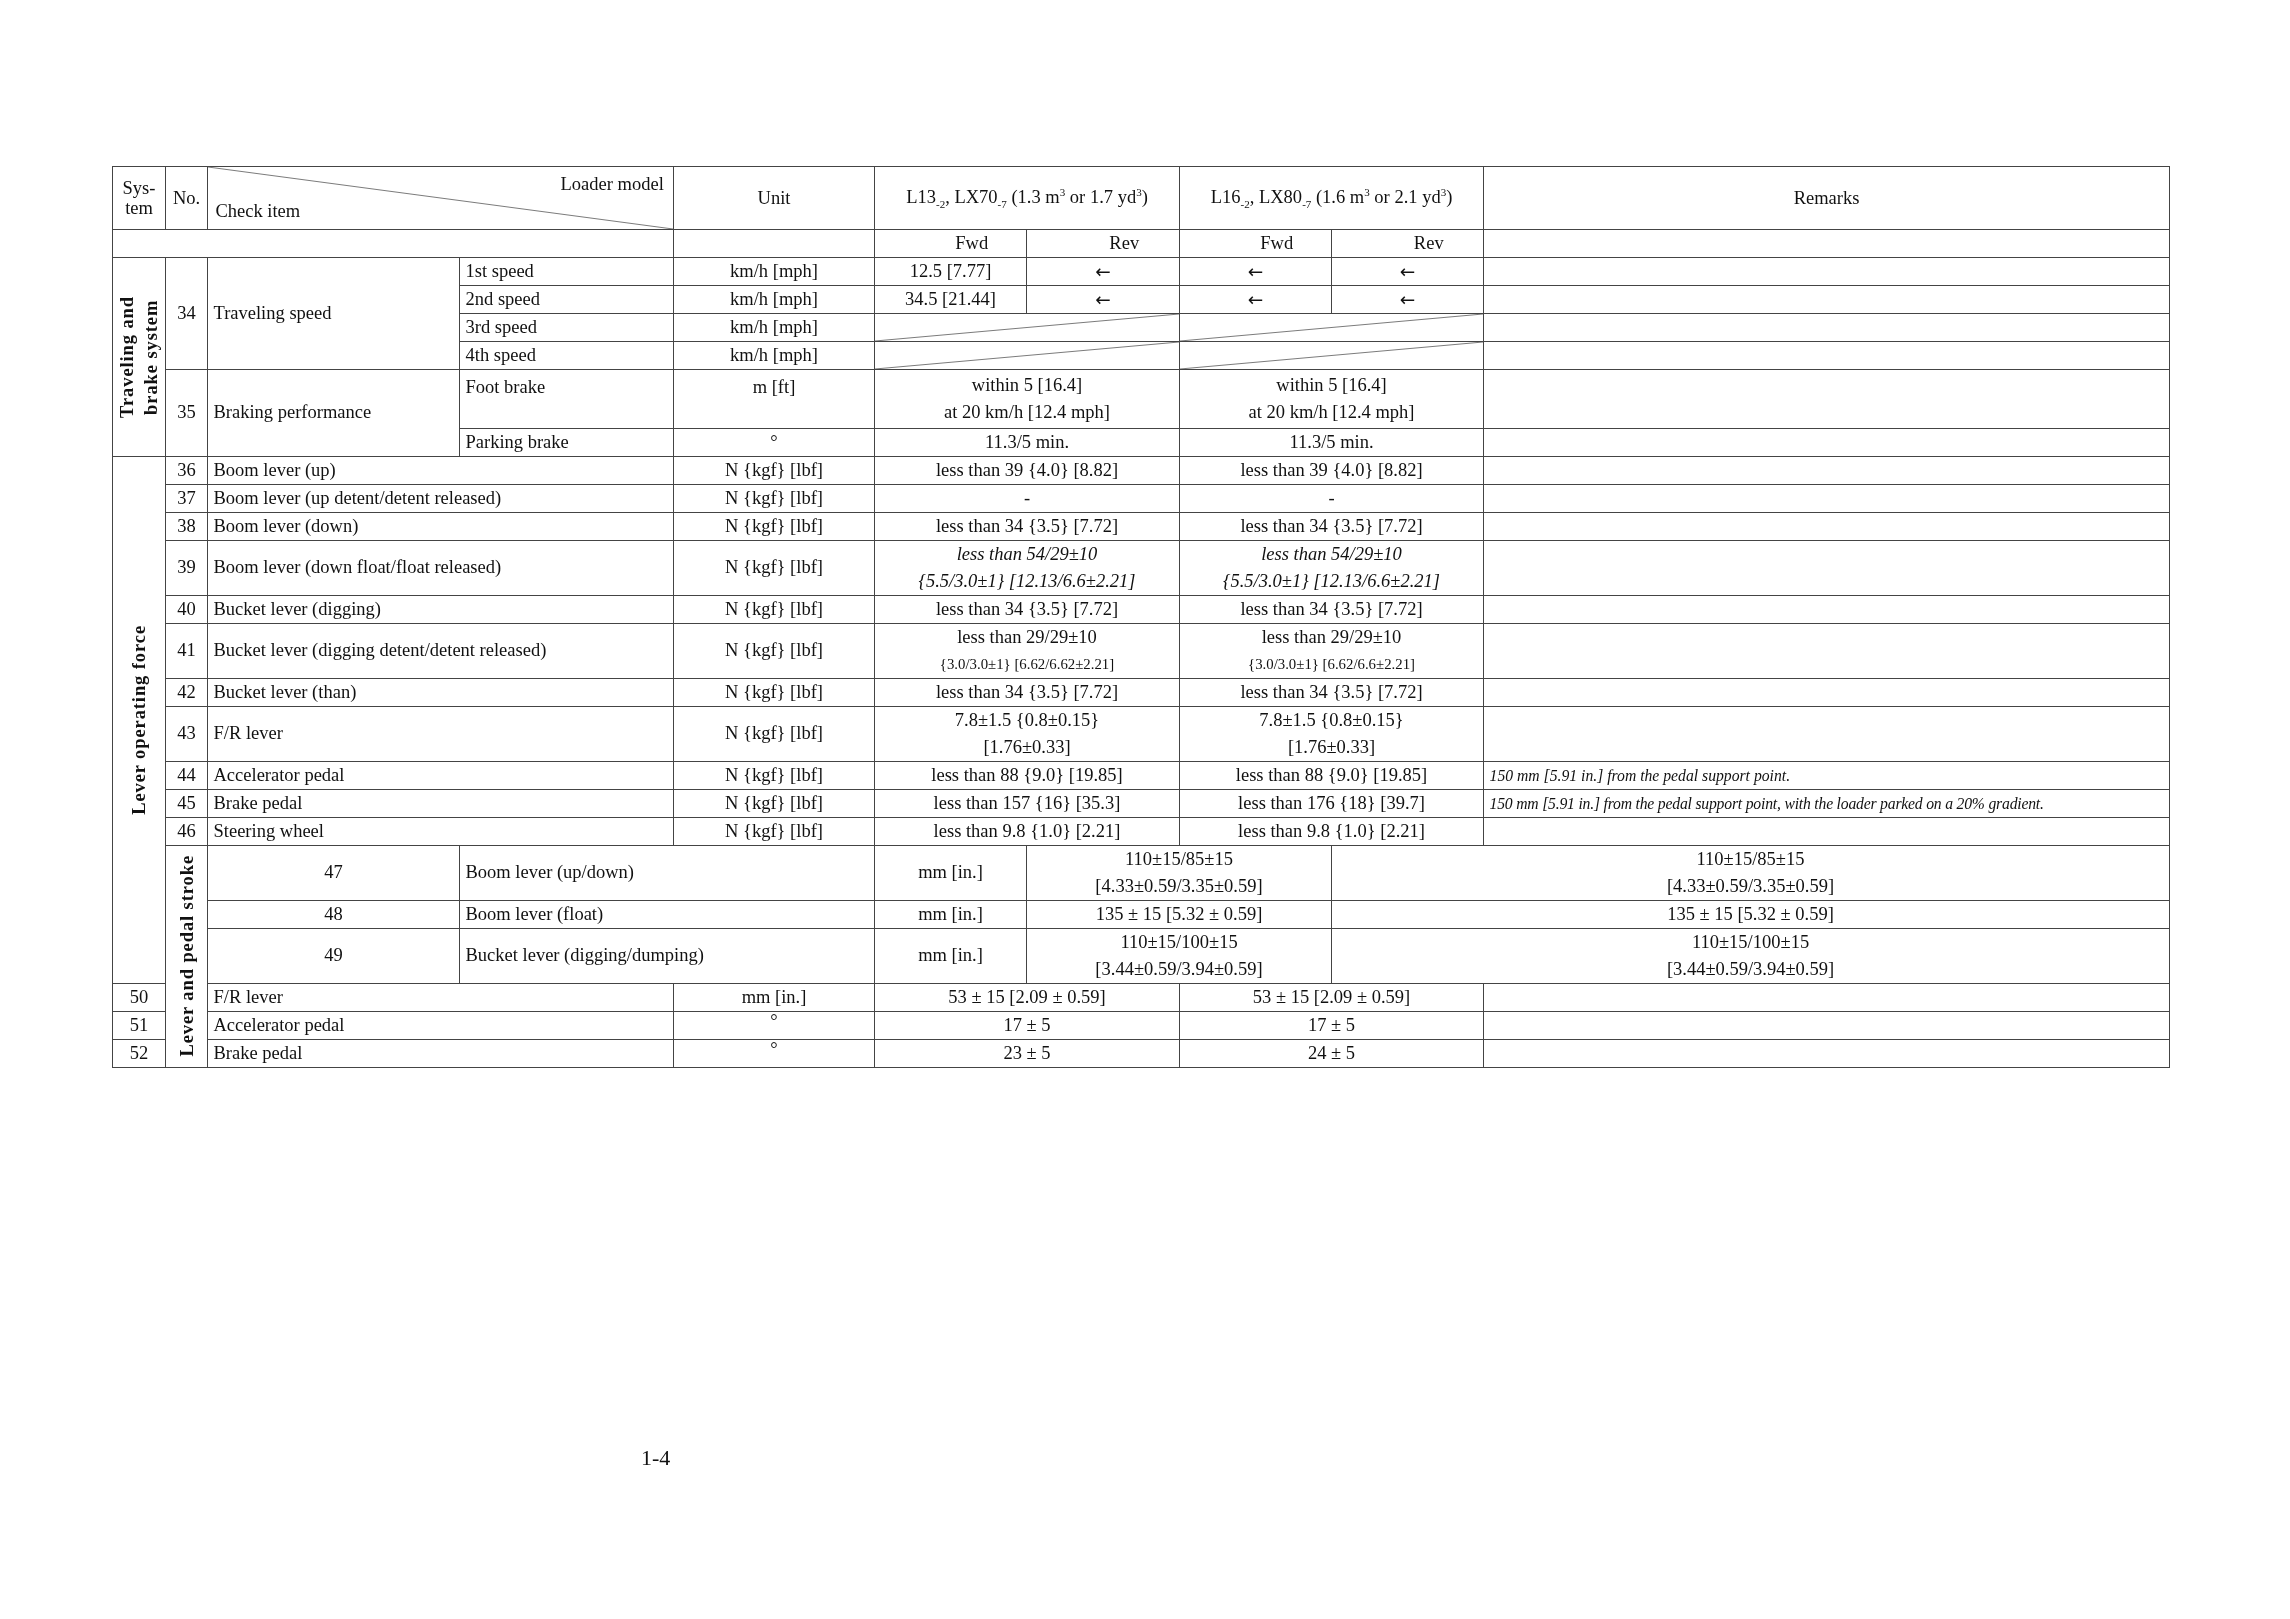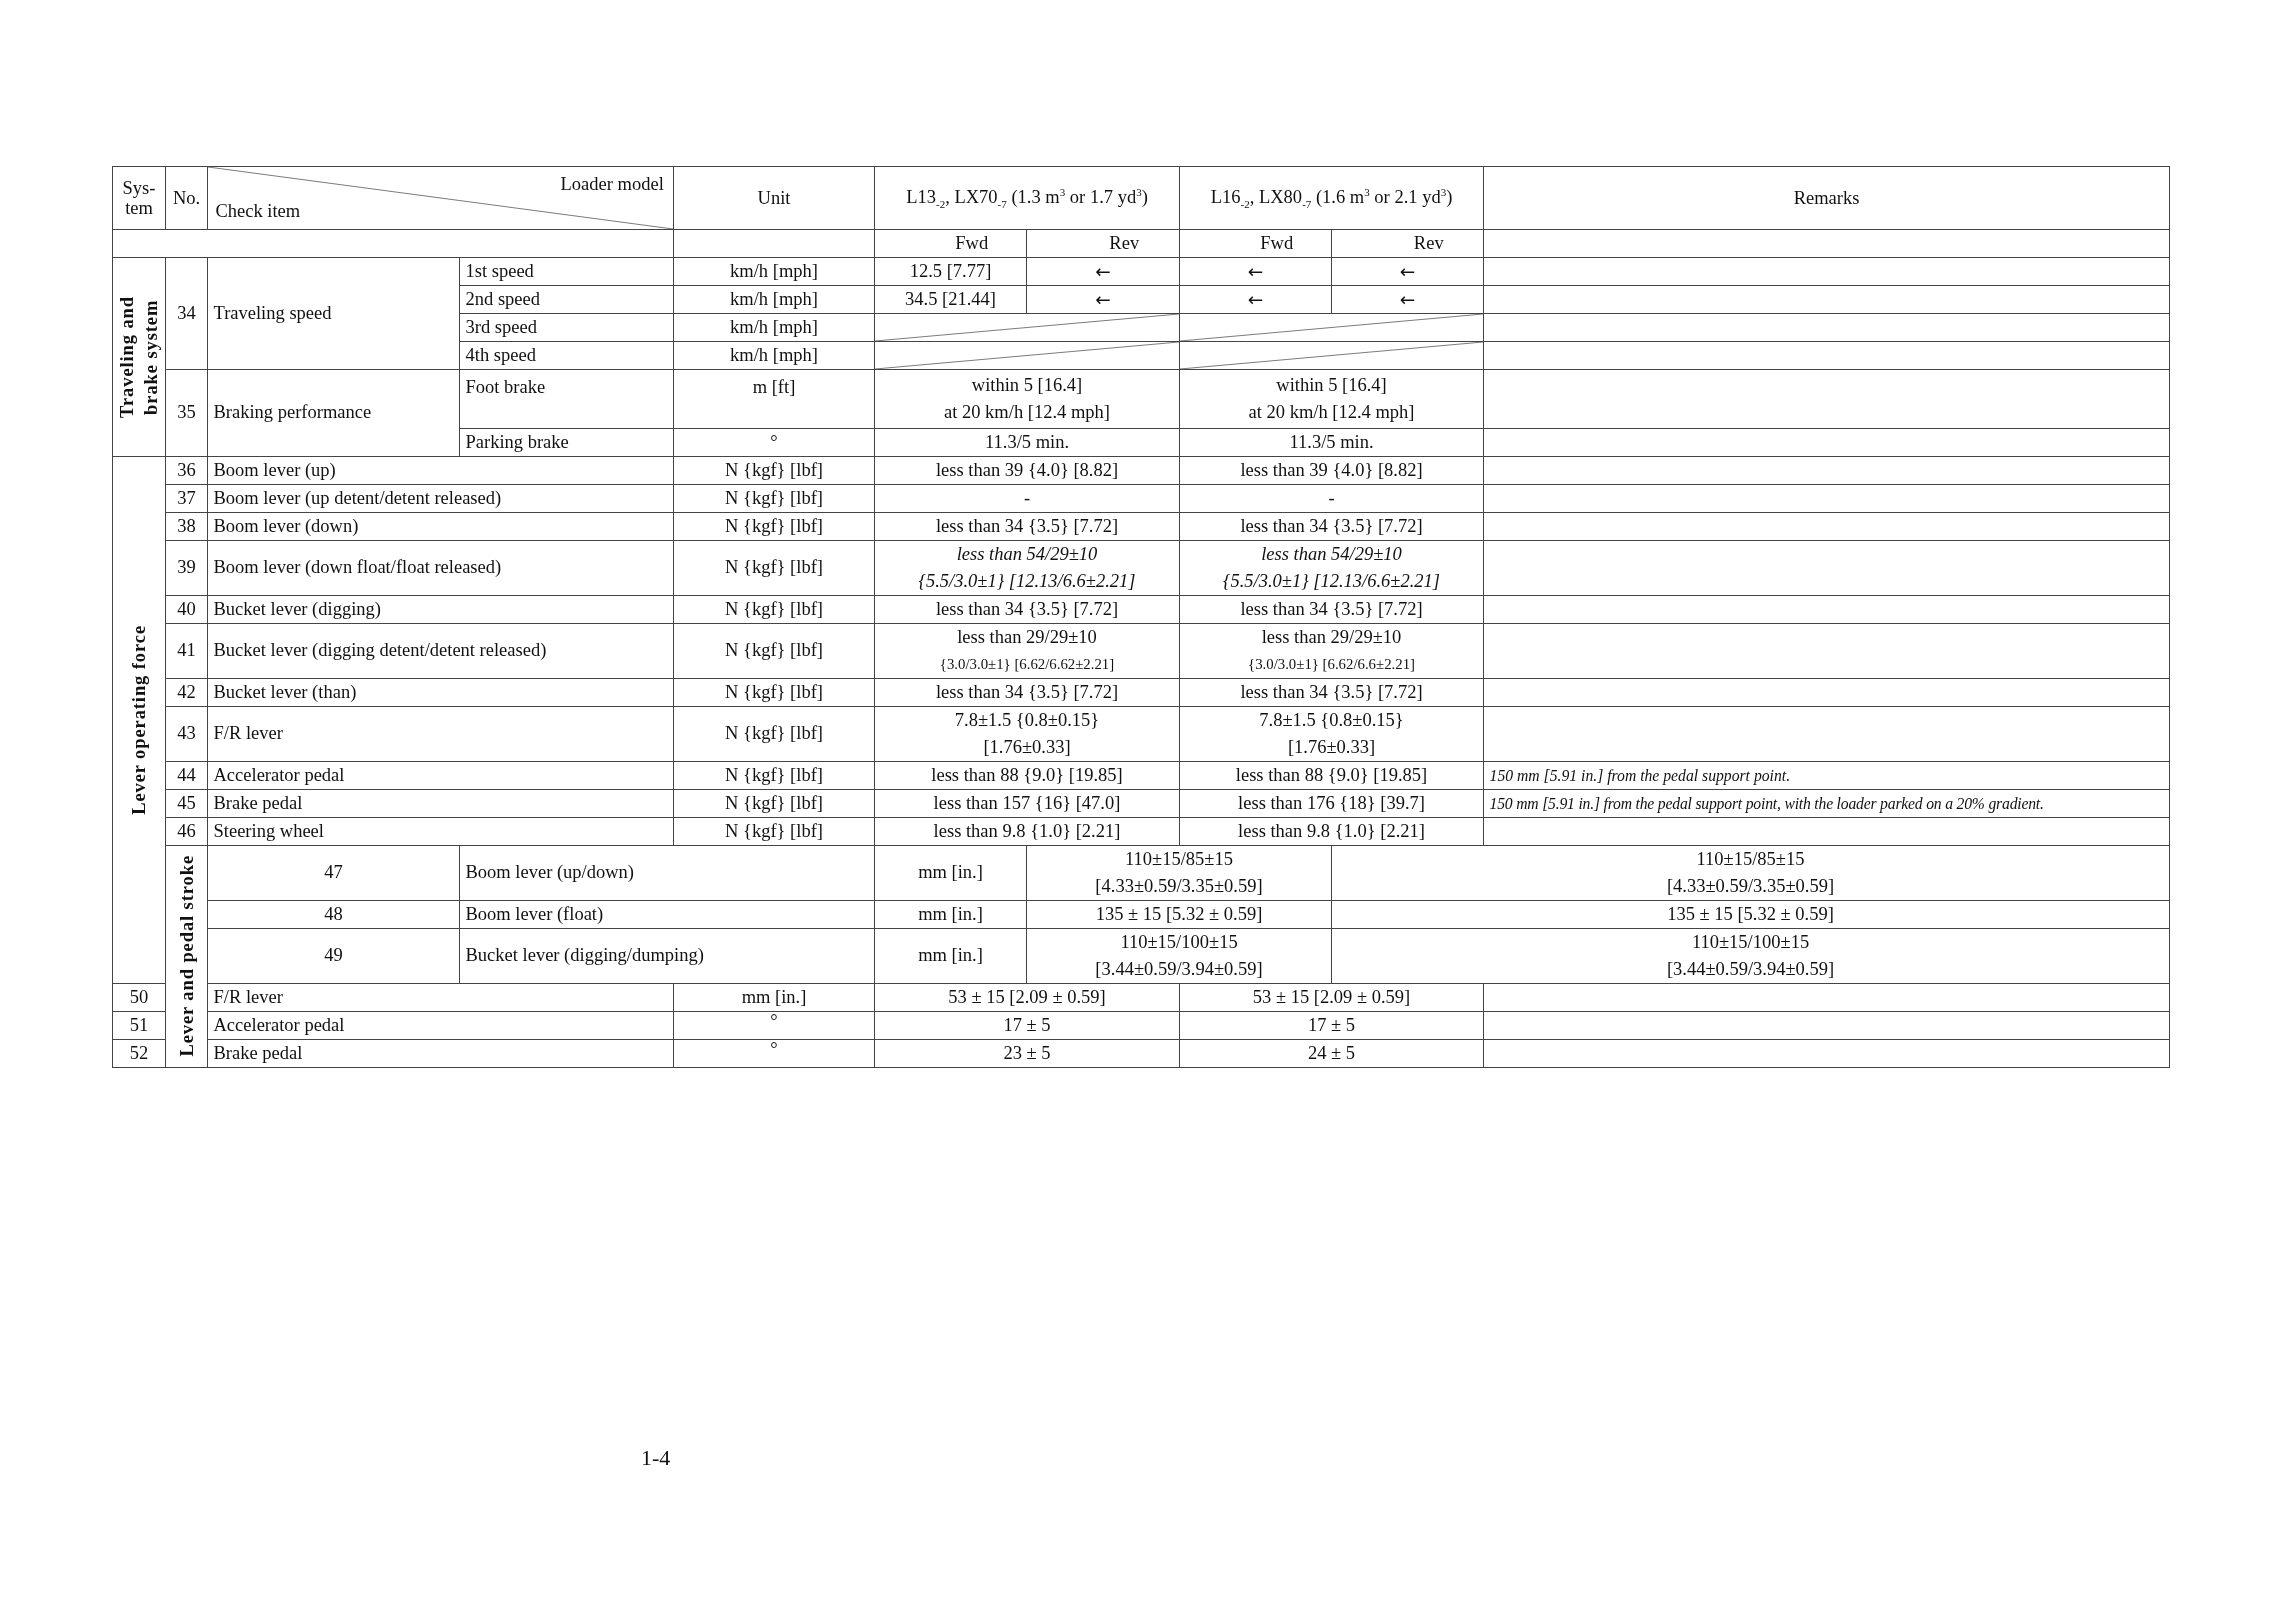--- a/index.html
+++ b/index.html
@@ -267,21 +267,21 @@
     <td class="c">N {kgf} [lbf]</td>
     <td colspan="2" class="c">less than 88 {9.0} [19.85]</td>
     <td colspan="2" class="c">less than 88 {9.0} [19.85]</td>
     <td class="l small" style="font-size:15.7px;">150 mm [5.91 in.] from the pedal support point.</td>
   </tr>
 
   <tr class="r1">
     <td class="c">45</td>
     <td colspan="2" class="l">Brake pedal</td>
     <td class="c">N {kgf} [lbf]</td>
-    <td colspan="2" class="c">less than 157 {16} [47.0]</td>
+    <td colspan="2" class="c">less than 157 {16} [35.3]</td>
     <td colspan="2" class="c">less than 176 {18} [39.7]</td>
     <td class="l small" style="font-size:15.7px;letter-spacing:-0.2px;">150 mm [5.91 in.] from the pedal support point, with the loader parked on a 20% gradient.</td>
   </tr>
 
   <tr class="r1">
     <td class="c">46</td>
     <td colspan="2" class="l">Steering wheel</td>
     <td class="c">N {kgf} [lbf]</td>
     <td colspan="2" class="c">less than 9.8 {1.0} [2.21]</td>
     <td colspan="2" class="c">less than 9.8 {1.0} [2.21]</td>

